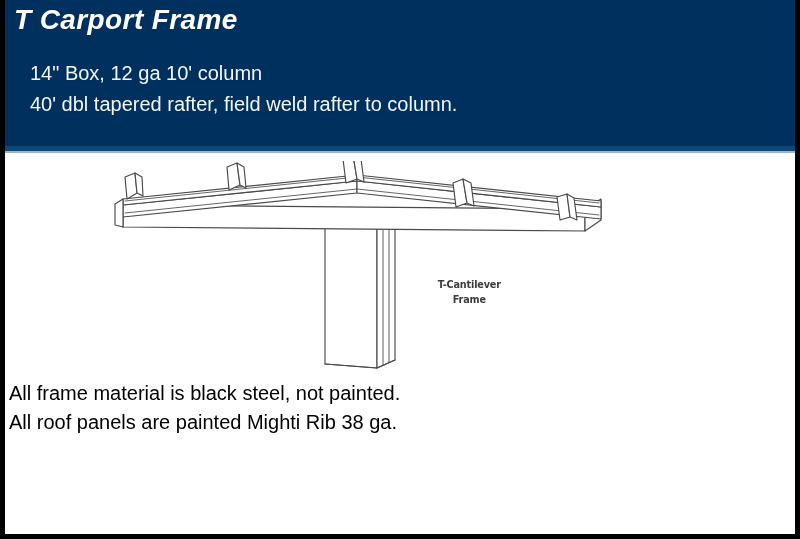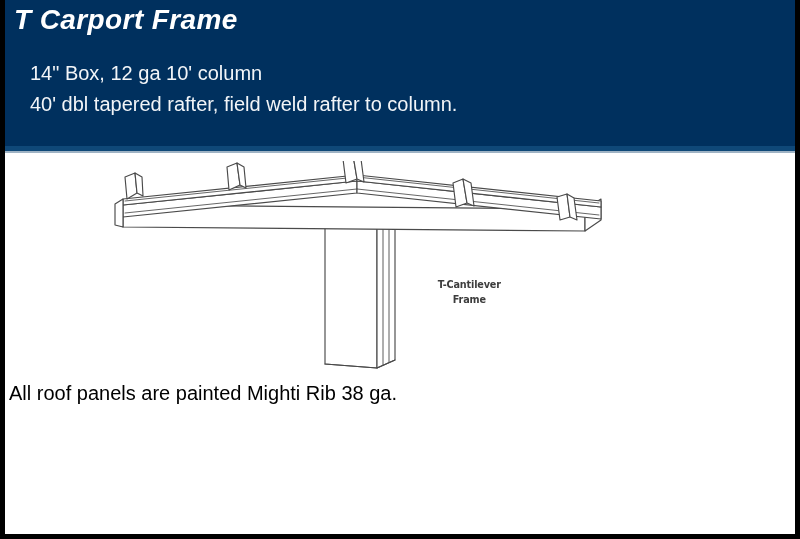--- a/index.html
+++ b/index.html
@@ -200,19 +200,20 @@
         </g>
       </svg>
     </div>
 
     <div id="drawing-caption">
       <div>T-Cantilever</div>
       <div>Frame</div>
     </div>
 
     <div id="notes">
+      <div class="note-line">All frame material is black steel, not painted.</div>
       <div class="note-line">All roof panels are painted Mighti Rib 38 ga.</div>
     </div>
 
   </div>
 
   <div id="frame-border"></div>
 </div>
 
 </body></html>

